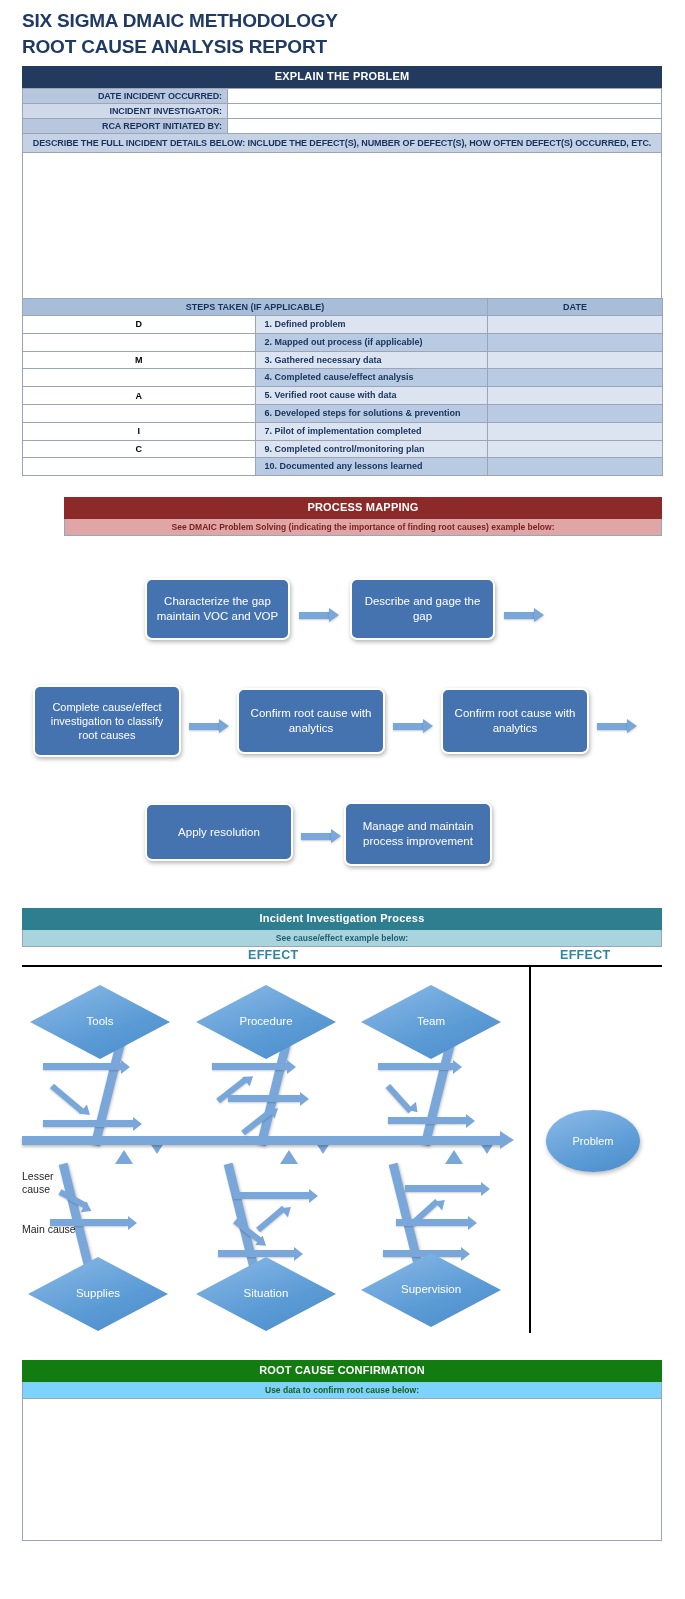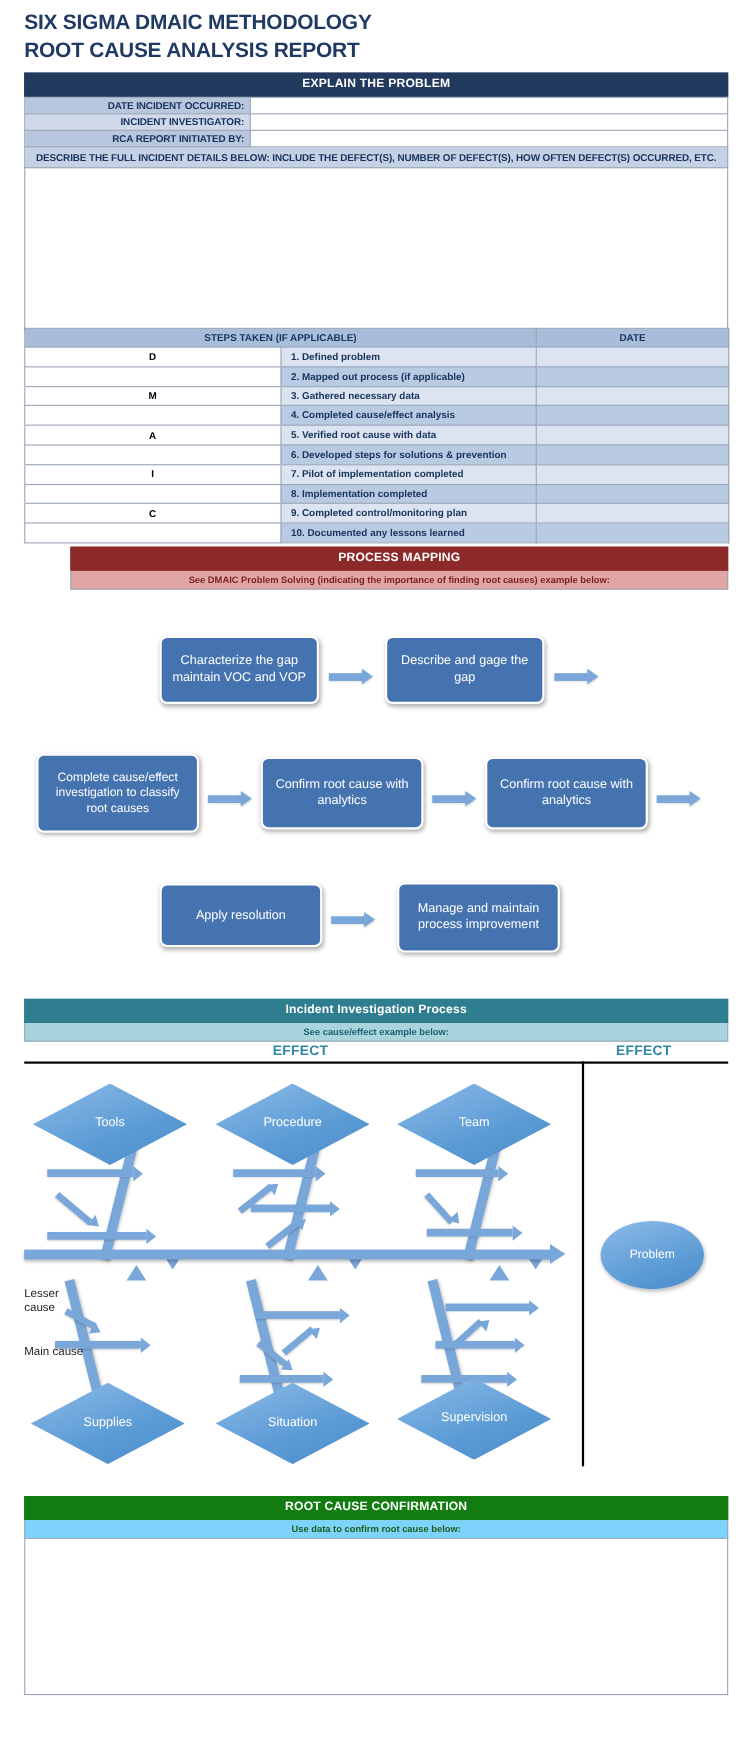--- a/index.html
+++ b/index.html
@@ -232,25 +232,20 @@
     <tr class="even">
       <td class="dmaic pad"></td>
       <td class="step">6. Developed steps for solutions &amp; prevention</td>
       <td class="date">&nbsp;</td>
     </tr>
     <tr class="odd">
       <td class="dmaic">I</td>
       <td class="step">7. Pilot of implementation completed</td>
       <td class="date">&nbsp;</td>
     </tr>
-    <tr class="even">
-      <td class="dmaic pad"></td>
-      <td class="step">8. Implementation completed</td>
-      <td class="date">&nbsp;</td>
-    </tr>
     <tr class="odd">
       <td class="dmaic">C</td>
       <td class="step">9. Completed control/monitoring plan</td>
       <td class="date">&nbsp;</td>
     </tr>
     <tr class="even">
       <td class="dmaic pad" style="border-bottom:1px solid #9aa6b8;"></td>
       <td class="step">10. Documented any lessons learned</td>
       <td class="date">&nbsp;</td>
     </tr>
@@ -290,21 +285,21 @@
   <div class="arr" style="left:597px; top:183px; width:42px;">
     <div class="shaft" style="width:30px;"></div>
       <div class="head" style="left:30px;"></div>
   </div>
 
   <div class="pbox" style="left:145px; top:263px; width:148px; height:58px;">Apply resolution</div>
   <div class="arr" style="left:301px; top:293px; width:42px;">
     <div class="shaft" style="width:30px;"></div>
       <div class="head" style="left:30px;"></div>
   </div>
-  <div class="pbox" style="left:361px; top:262px; width:148px; height:64px;">Manage and maintain process improvement</div>
+  <div class="pbox" style="left:344px; top:262px; width:148px; height:64px;">Manage and maintain process improvement</div>
 </div>
 
 <div class="block" style="top:908px;">
   <div class="sec-head teal">Incident Investigation Process</div>
   <div class="sec-sub lteal">See cause/effect example below:</div>
 </div>
 
 <div class="ce-label" style="left:248px; top:948px;">EFFECT</div>
 <div class="ce-label" style="left:560px; top:948px;">EFFECT</div>
 

